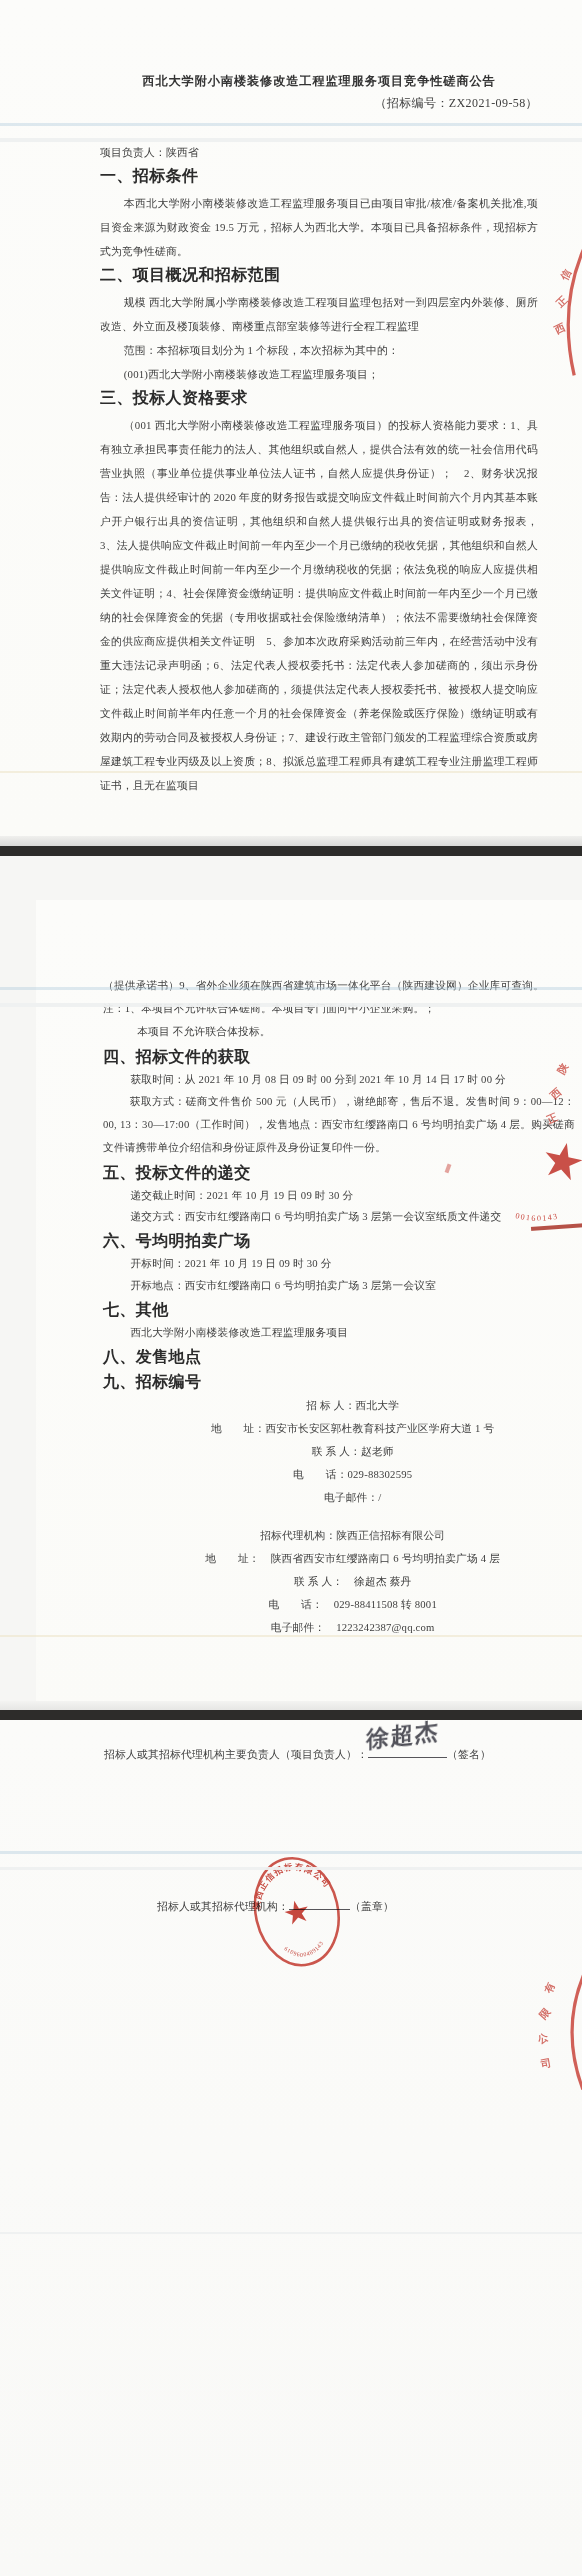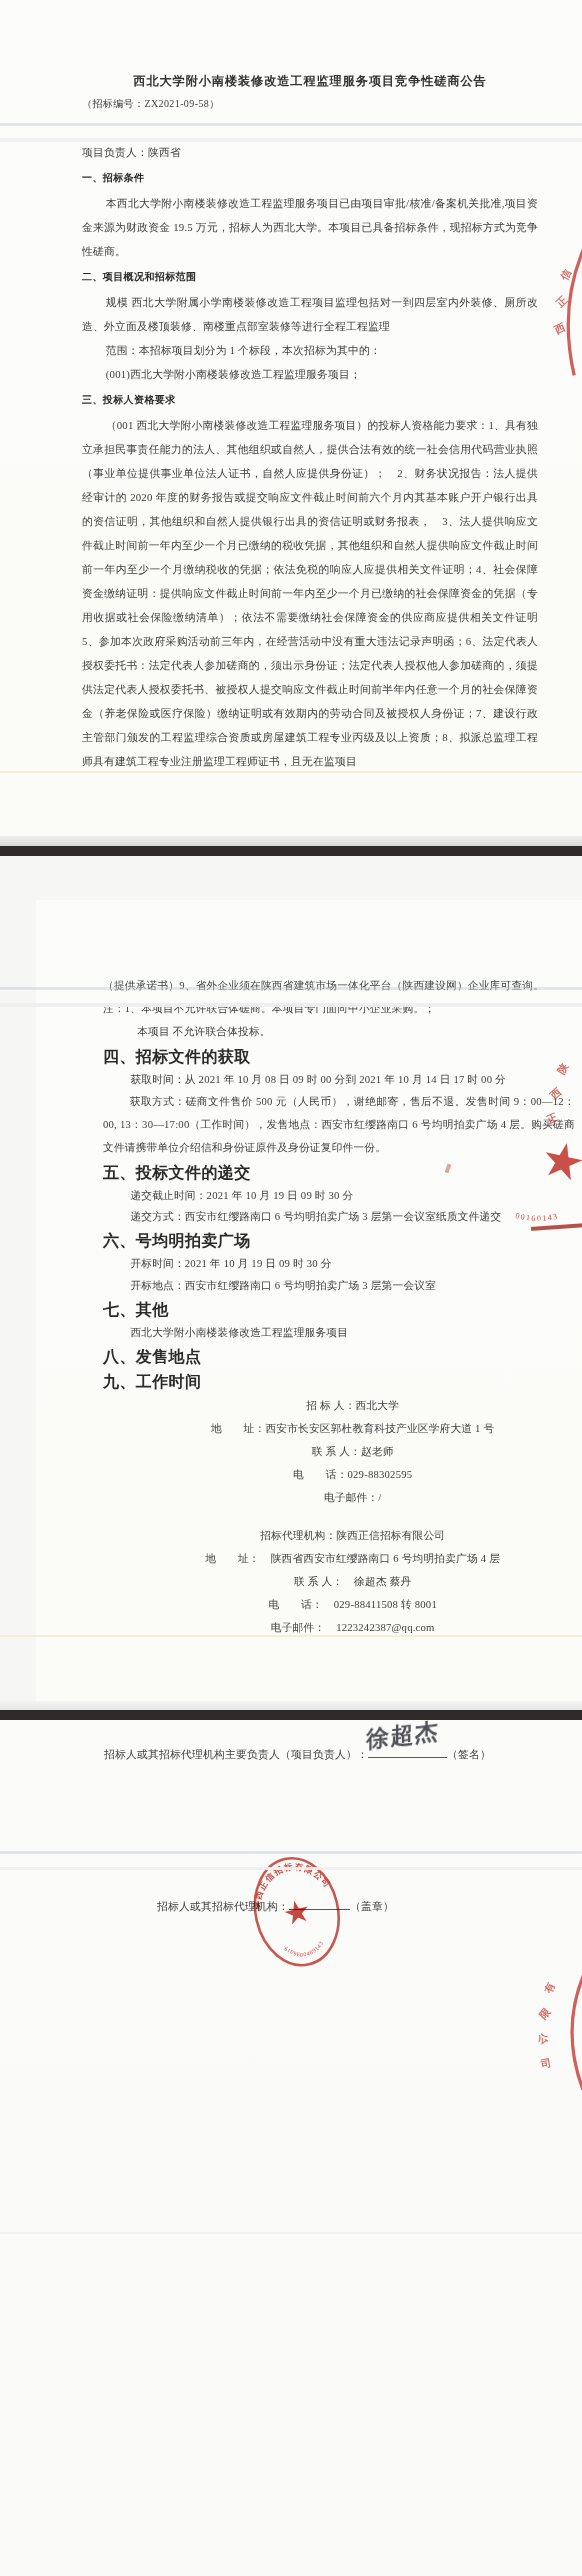--- a/index.html
+++ b/index.html
@@ -8,29 +8,29 @@
   .page{position:absolute;left:0;width:582px;background:linear-gradient(180deg,#fcfcfa,#fbfbf8);}
   #page1{top:0;height:836px;}
   #page2{top:900px;height:845px;margin-left:36px;}
   #page3{top:1720px;height:856px;background:linear-gradient(180deg,#fbfbf9,#f9f9f7);}
   .presep{position:absolute;left:0;width:582px;}
   #presep1{top:836px;height:9.6px;background:linear-gradient(180deg,#f0f0ee,#d9d9d7);}
   #presep2{top:1701px;height:9px;background:linear-gradient(180deg,#f4f4f2,#e6e6e4);}
   .band{position:absolute;left:0;width:582px;height:10.4px;background:#2d2c2a;}
   #band1{top:846px;}
   #band2{top:1710px;}
-  .content1{padding:72px 44px 0 82px;}
+  .content1{padding:72px 44px 0 82px;margin-left:18px;}
   .content2{padding:74px 43px 0 67px;}
   .title{margin:0;text-align:center;font-size:12.2px;font-weight:700;color:#343434;
     letter-spacing:0.9px;line-height:18.5px;}
-  .bidno{margin:0;text-align:left;font-size:10px;line-height:25px;letter-spacing:0.4px;}
+  .bidno{margin:0;text-align:right;font-size:12px;line-height:25px;letter-spacing:0.4px;}
   p{margin:0;}
   .body{font-size:10.8px;line-height:24px;text-align:justify;letter-spacing:0.2px;}
   .body2{font-size:10.7px;line-height:23px;text-align:justify;letter-spacing:0.2px;}
-  .h1s{font-size:10px;font-weight:700;color:#2b2b2b;line-height:27px;letter-spacing:0.4px;}
+  .h1s{font-size:16px;font-weight:700;color:#2b2b2b;line-height:27px;letter-spacing:0.4px;font-family:Liberation Mono, monospace;}
   .h2s{font-size:16px;font-weight:700;color:#2b2b2b;line-height:24px;letter-spacing:0.4px;margin-top:1.5px;}
   .region{margin-top:24px;}
   .ind{text-indent:2.2em;}
   .ind3{padding-left:3.2em;}
   .kv{font-size:10.7px;line-height:21.5px;padding-left:27.4px;letter-spacing:0.2px;}
   .kv31{line-height:23px;text-align:center;}
   .gap20{height:15px;}
   
   .art{position:absolute;left:0;width:582px;pointer-events:none;}
   .blue{background:rgba(176,203,221,.4);}
@@ -93,21 +93,21 @@
       <p class="body2" style="text-indent:2.5em">获取方式：磋商文件售价 500 元（人民币），谢绝邮寄，售后不退。发售时间 9：00—12：00, 13：30—17:00（工作时间），发售地点：西安市红缨路南口 6 号均明拍卖广场 4 层。购买磋商文件请携带单位介绍信和身份证原件及身份证复印件一份。</p>
       <p class="h2s">五、投标文件的递交</p>
       <p class="kv">递交截止时间：2021 年 10 月 19 日  09 时 30 分</p>
       <p class="kv">递交方式：西安市红缨路南口 6 号均明拍卖广场 3 层第一会议室纸质文件递交</p>
       <p class="h2s">六、号均明拍卖广场</p>
       <p class="kv">开标时间：2021 年 10 月 19 日  09 时 30 分</p>
       <p class="kv">开标地点：西安市红缨路南口 6 号均明拍卖广场  3  层第一会议室</p>
       <p class="h2s">七、其他</p>
       <p class="kv">西北大学附小南楼装修改造工程监理服务项目</p>
       <p class="h2s">八、发售地点</p>
-      <p class="h2s">九、工作时间</p>
+      <p class="h2s">九、招标编号</p>
       <p class="kv kv31">招 标 人：西北大学</p>
       <p class="kv kv31">地　　址：西安市长安区郭杜教育科技产业区学府大道 1 号</p>
       <p class="kv kv31">联 系 人：赵老师</p>
       <p class="kv kv31">电　　话：029-88302595</p>
       <p class="kv kv31">电子邮件：/</p>
       <div class="gap20"></div>
       <p class="kv kv31">招标代理机构：陕西正信招标有限公司</p>
       <p class="kv kv31">地　　址：　陕西省西安市红缨路南口 6 号均明拍卖广场 4 层</p>
       <p class="kv kv31">联 系 人：　徐超杰 蔡丹</p>
       <p class="kv kv31">电　　话：　029-88411508 转 8001</p>

